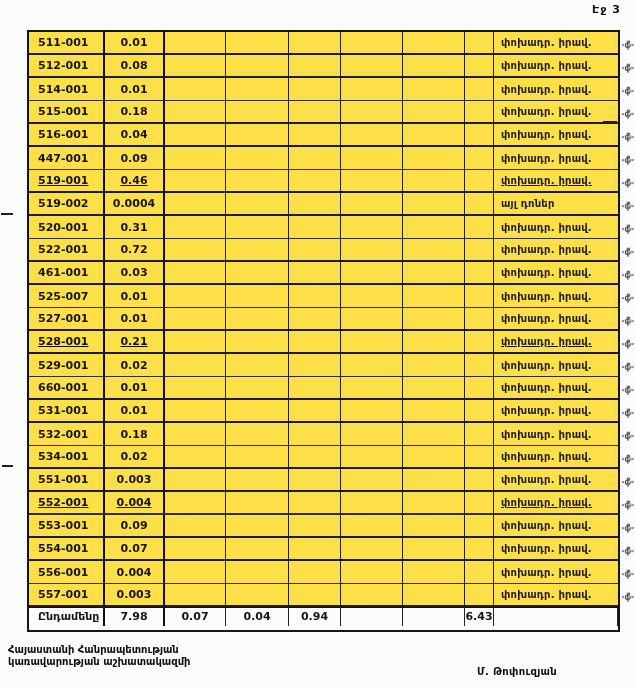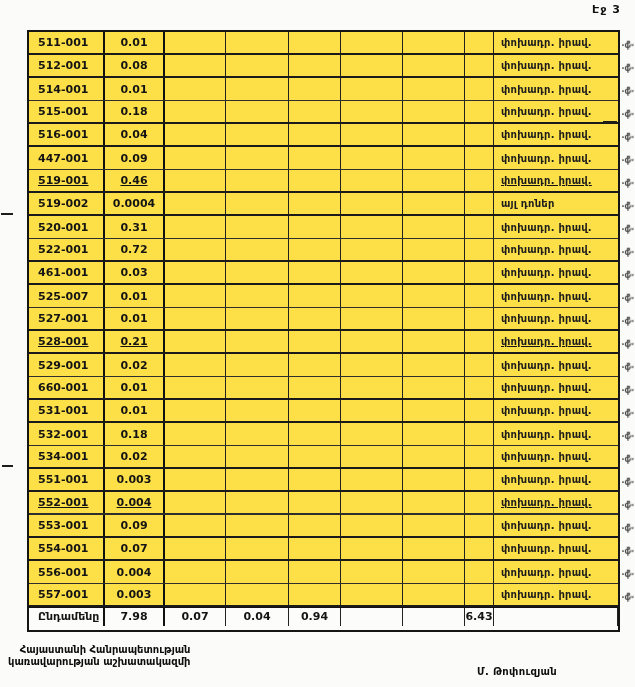--- a/index.html
+++ b/index.html
@@ -58,21 +58,21 @@
     font-size:8px;font-weight:700;color:#2b2b2b;
     transform:scaleX(-1) rotate(3deg);
     filter:blur(.3px);
     opacity:.85;
   }
   
   .artifact{position:absolute;background:#1d1d1d;}
   
   .footer-left{
     position:absolute;left:8px;top:644px;
-    font-size:10px;font-weight:700;line-height:11.5px;color:#0e0e0e;text-align:right;
+    font-size:10px;font-weight:700;line-height:11.5px;color:#0e0e0e;
   }
   .signature{
     position:absolute;left:477px;top:666px;
     font-size:10px;font-weight:700;color:#0e0e0e;letter-spacing:.3px;
   }
 </style>
 </head>
 <body>
 
 <div class="page-label">Էջ 3</div>

